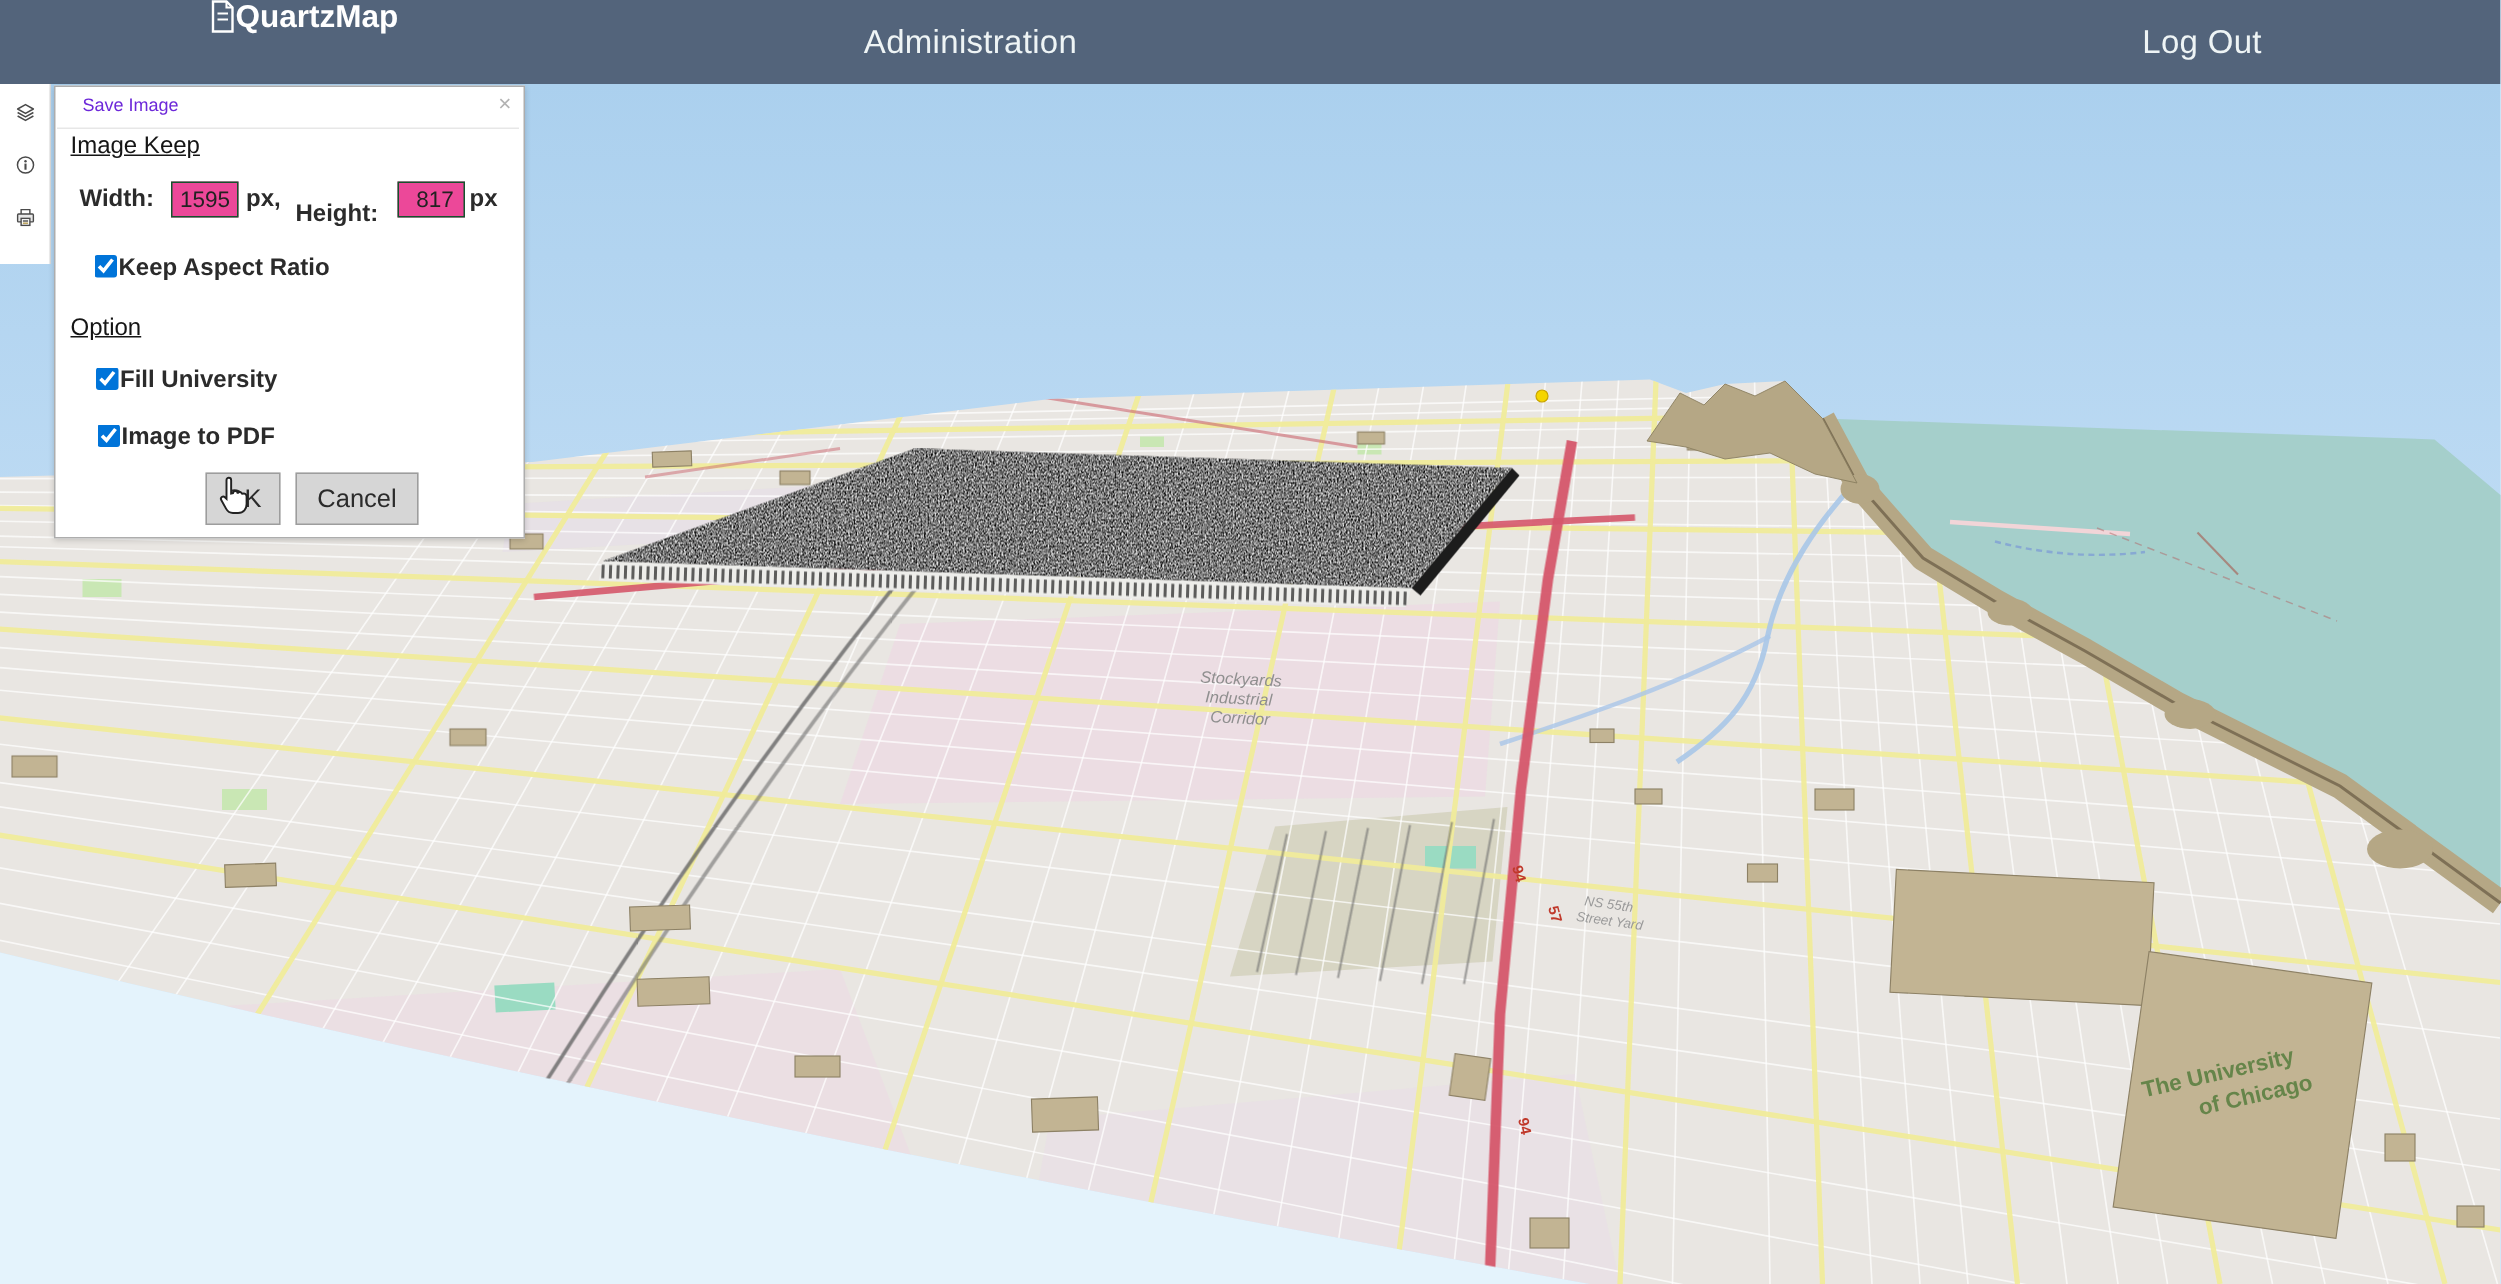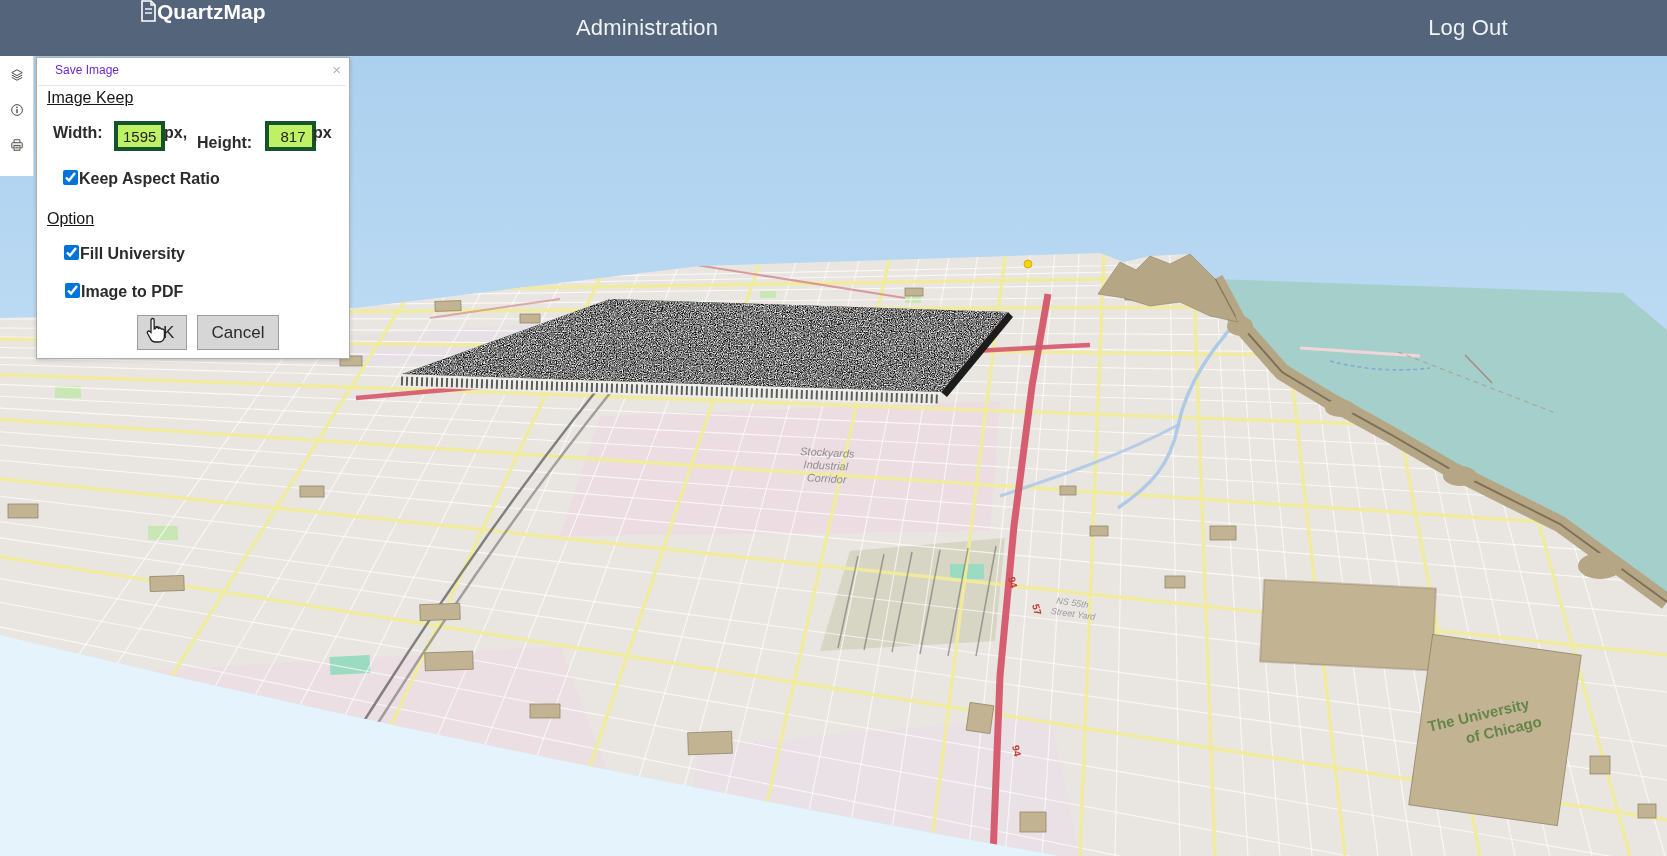--- a/index.html
+++ b/index.html
@@ -17,21 +17,21 @@
     border-right:1px solid #d9d9d9;z-index:40;display:flex;flex-direction:column;align-items:center;padding-top:6px;gap:9px;}
   .tool-btn{width:26px;height:26px;display:flex;align-items:center;justify-content:center;cursor:pointer;background:#fff;border:none;}
   
   .dialog{position:absolute;left:36px;top:57px;width:312px;height:300px;background:#ffffff;
     border:1px solid #adadad;box-shadow:0 1px 4px rgba(0,0,0,.18);z-index:50;font-size:16px;color:#2b2b2b;}
   .dlg-title{position:absolute;left:6px;top:5px;font-size:12px;color:#6d28d9;margin-left:12px;}
   .dlg-close{position:absolute;right:8px;top:3px;font-size:15px;color:#b3b3b3;cursor:pointer;}
   .dlg-sep{position:absolute;left:1px;top:27px;width:308px;border-top:1px solid #e7e7e7;}
   .dlg-h{position:absolute;left:10px;font-size:16px;color:#151515;text-decoration:underline;}
   .lbl{position:absolute;color:#2b2b2b;font-weight:bold;}
-  .dlg-input{position:absolute;width:38px;height:22px;background:#bef264;border:4px solid #14532d;
+  .dlg-input{position:absolute;width:38px;height:22px;background:#ec4899;border:1px solid #14532d;
     font-family:"Liberation Sans",sans-serif;font-size:15px;color:#222;padding:0 0 0 5px;}
   .chk{position:absolute;width:15px;height:15px;accent-color:#0074d9;margin:0;}
   .btn{position:absolute;height:35px;background:#d6d6d6;border:1px solid #9d9d9d;
     font-family:"Liberation Sans",sans-serif;font-size:17px;color:#2b2b2b;cursor:pointer;}
   .cursor{position:absolute;left:143px;top:317px;width:26px;height:30px;z-index:60;pointer-events:none;}
 </style>
 </head>
 <body>
 
 <div class="map-wrap">

